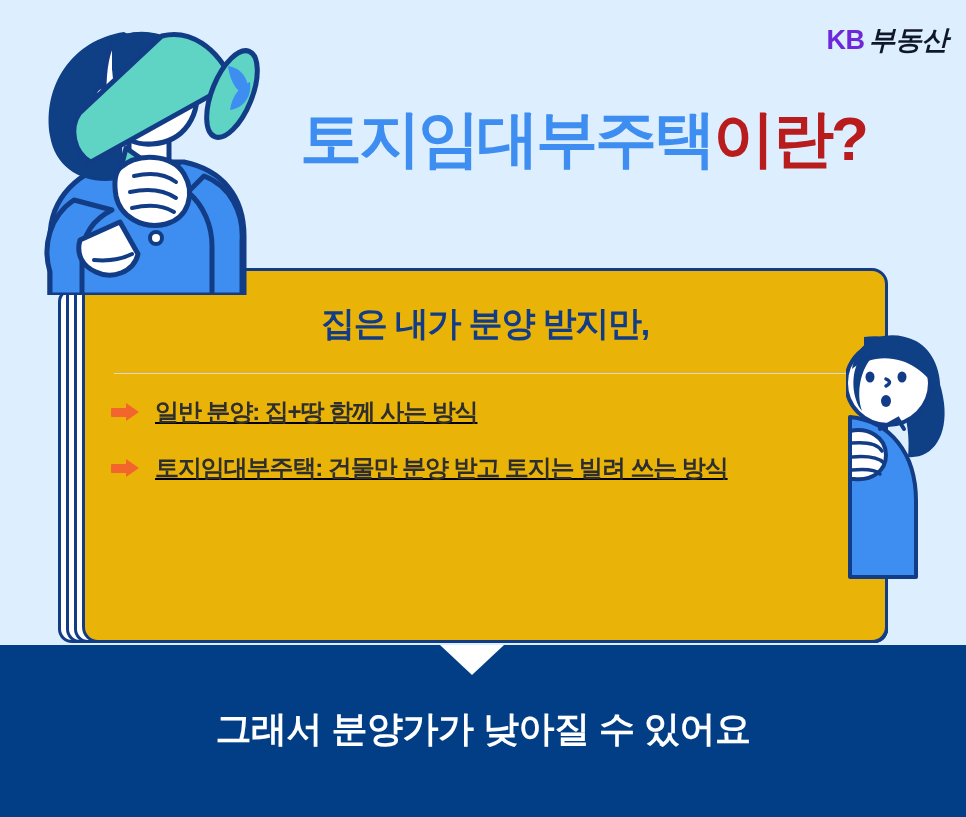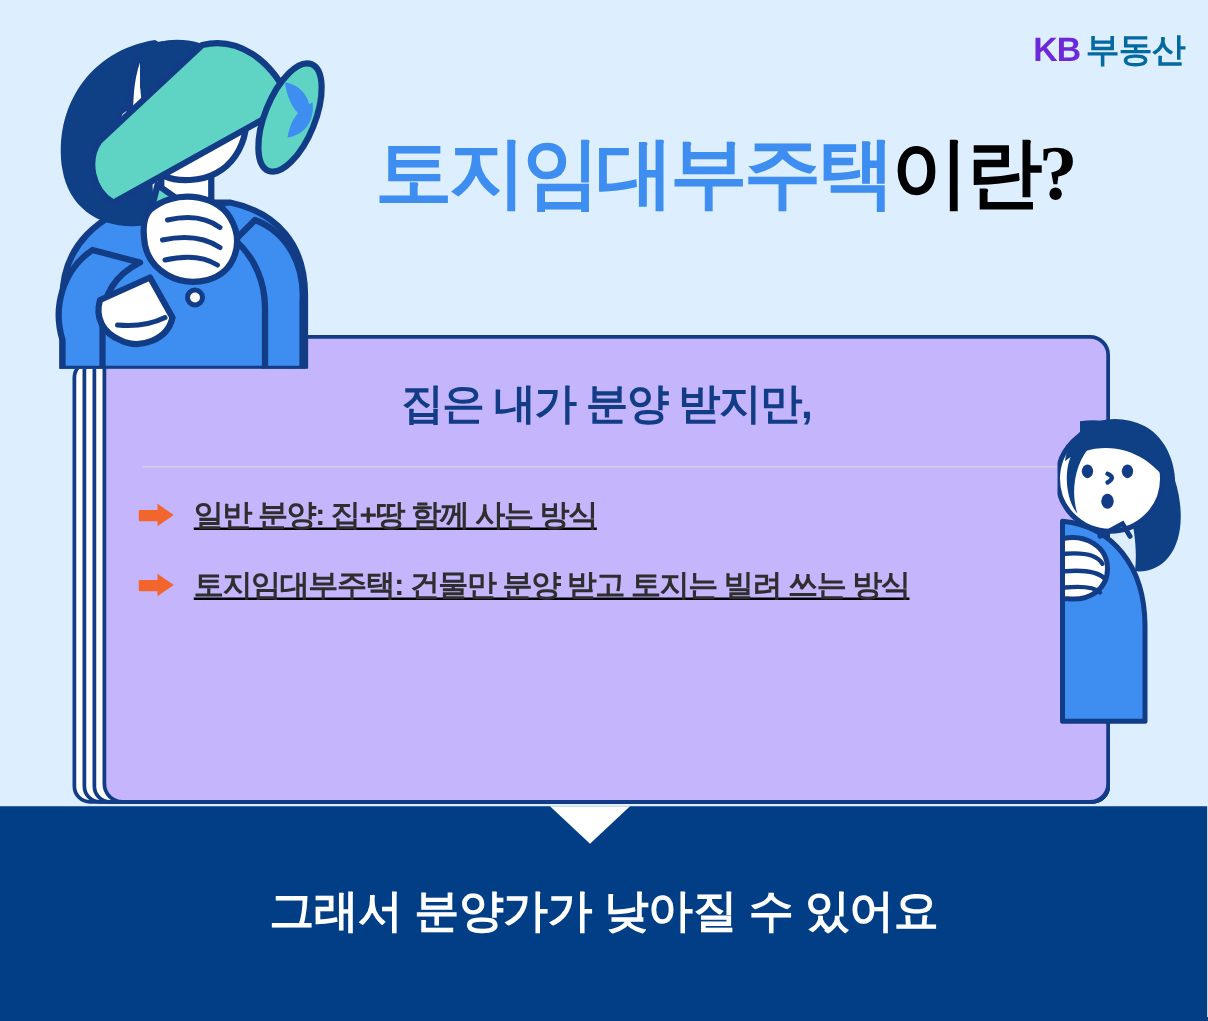--- a/index.html
+++ b/index.html
@@ -54,54 +54,54 @@
   .logo{
     position:absolute;
     right:18px; top:22px;
     z-index:9;
     font-size:27px;
     font-weight:bold;
     letter-spacing:-0.5px;
     white-space:nowrap;
   }
   .logo .kb{color:#6d28d9;}
-  .logo .bds{color:#0369a1; margin-left:4px;}
+  .logo .bds{color:#0f172a; margin-left:4px;font-style:italic;}
 
   
   .headline{
     position:absolute;
     left:300px; top:108px;
     z-index:8;
     font-size:62px;
     font-weight:bold;
     letter-spacing:-3px;
     white-space:nowrap;
     line-height:1;
   }
   .headline .hl-a{color:#3d8ef0;margin-top:38px;}
-  .headline .hl-b{color:#000000;font-family:Liberation Serif, serif;}
+  .headline .hl-b{color:#b91c1c;}
 
   
   .paper{
     position:absolute;
     background:#ffffff;
     border:3px solid #123d86;
     border-radius:14px;
     z-index:3;
   }
   .paper.p1{left:58px; top:288px; width:830px; height:355px;}
   .paper.p2{left:66px; top:282px; width:822px; height:361px;}
   .paper.p3{left:74px; top:276px; width:814px; height:367px;}
 
   
   .card{
     position:absolute;
     left:82px; top:268px;
     width:806px; height:375px;
-    background:#c4b5fd;
+    background:#eab308;
     border:3px solid #123d86;
     border-radius:16px;
     z-index:4;
     overflow:hidden;
   }
   .card-title{
     margin-top:28px;
     text-align:center;
     color:#123d86;
     font-size:34px;

